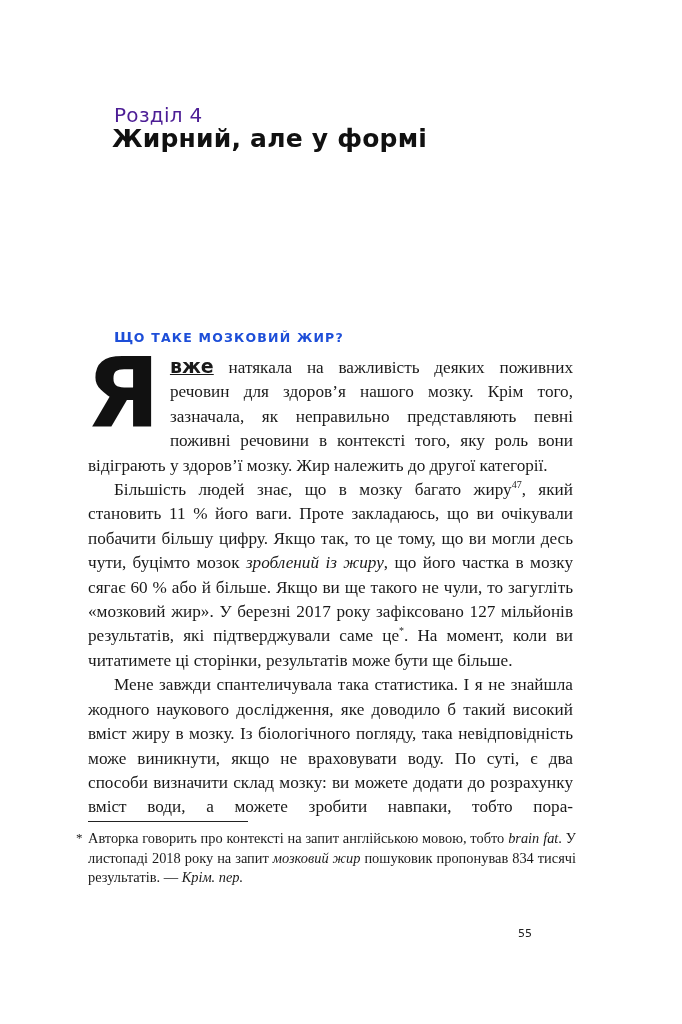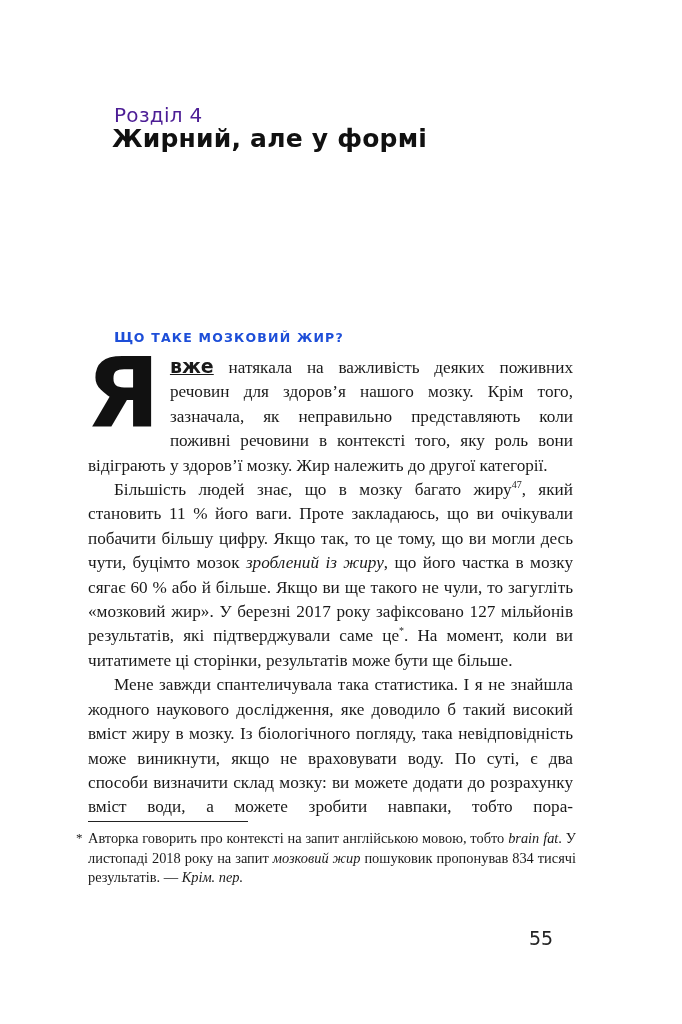--- a/index.html
+++ b/index.html
@@ -10,33 +10,33 @@
   .section-heading .sc { font-size:12.5px; letter-spacing:1.2px; }
   .body-text { position:absolute; left:88px; top:354px; width:485px; font-family:"Liberation Serif", serif; font-size:17.2px; line-height:24.4px; color:#1a1a1a; text-align:justify; }
   .body-text p { margin:0; text-indent:26px; }
   .body-text p.first { text-indent:0; }
   .drop-cap { float:left; font-family:"DejaVu Sans", sans-serif; font-weight:bold; font-size:96px; line-height:72px; height:72px; margin:4px 10px 0 -2px; color:#111; }
   .lead-bold { font-family:"DejaVu Sans", sans-serif; font-weight:bold; font-size:19px;text-decoration:underline; }
   sup { font-size:10px; line-height:0; vertical-align:7px; }
   .footnote-rule { position:absolute; left:88px; top:821px; width:160px; height:1px; background:#222; }
   .footnote { position:absolute; left:88px; top:829px; width:488px; font-family:"Liberation Serif", serif; font-size:14.4px; line-height:19.5px; color:#1a1a1a; text-align:justify; }
   .footnote-mark { position:absolute; left:-12px; top:-1px; font-size:13px; }
-  .page-number { position:absolute; left:529px; top:927px; font-family:"DejaVu Sans", sans-serif; font-size:19px; color:#222; }
+  .page-number { position:absolute; left:518px; top:927px; font-family:"DejaVu Sans", sans-serif; font-size:11px; color:#222; }
   em { font-style:italic; }
 </style>
 </head>
 <body>
 
 <div class="chapter-label">Розділ 4</div>
 <div class="chapter-title">Жирний, але у формі</div>
 
 <div class="section-heading"><span>Щ</span><span class="sc" style="text-transform:uppercase">о таке мозковий жир?</span></div>
 
 <div class="body-text">
-  <p class="first"><span class="drop-cap">Я</span><span class="lead-bold">вже</span><span> натякала на важливість деяких поживних речовин для здоров’я нашого мозку. Крім того, зазначала, як неправильно представляють коли поживні речовини в контексті того, яку роль вони відіграють у здоров’ї мозку. Жир належить до другої категорії.</span></p>
+  <p class="first"><span class="drop-cap">Я</span><span class="lead-bold">вже</span><span> натякала на важливість деяких поживних речовин для здоров’я нашого мозку. Крім того, зазначала, як неправильно представляють певні поживні речовини в контексті того, яку роль вони відіграють у здоров’ї мозку. Жир належить до другої категорії.</span></p>
   <p><span>Більшість людей знає, що в мозку багато жиру</span><sup>47</sup><span>, який становить 11 % його ваги. Проте закладаюсь, що ви очікували побачити більшу цифру. Якщо так, то це тому, що ви могли десь чути, буцімто мозок </span><em>зроблений із жиру</em><span>, що його частка в мозку сягає 60 % або й більше. Якщо ви ще такого не чули, то загугліть «мозковий жир». У березні 2017 року зафіксовано 127 мільйонів результатів, які підтверджували саме це</span><sup>*</sup><span>. На момент, коли ви читатимете ці сторінки, результатів може бути ще більше.</span></p>
   <p style="text-align-last:justify"><span>Мене завжди спантеличувала така статистика. І я не знайшла жодного наукового дослідження, яке доводило б такий високий вміст жиру в мозку. Із біологічного погляду, така невідповідність може виникнути, якщо не враховувати воду. По суті, є два способи визначити склад мозку: ви можете додати до розрахунку вміст води, а можете зробити навпаки, тобто пора-</span></p>
 </div>
 
 <div class="footnote-rule"></div>
 <div class="footnote">
   <span class="footnote-mark">*</span><span>Авторка говорить про контексті на запит англійською мовою, тобто </span><em>brain fat</em><span>. У листопаді 2018 року на запит </span><em>мозковий жир</em><span> пошуковик пропонував 834 тисячі результатів. — </span><em>Крім. пер.</em>
 </div>
 
 <div class="page-number">55</div>

